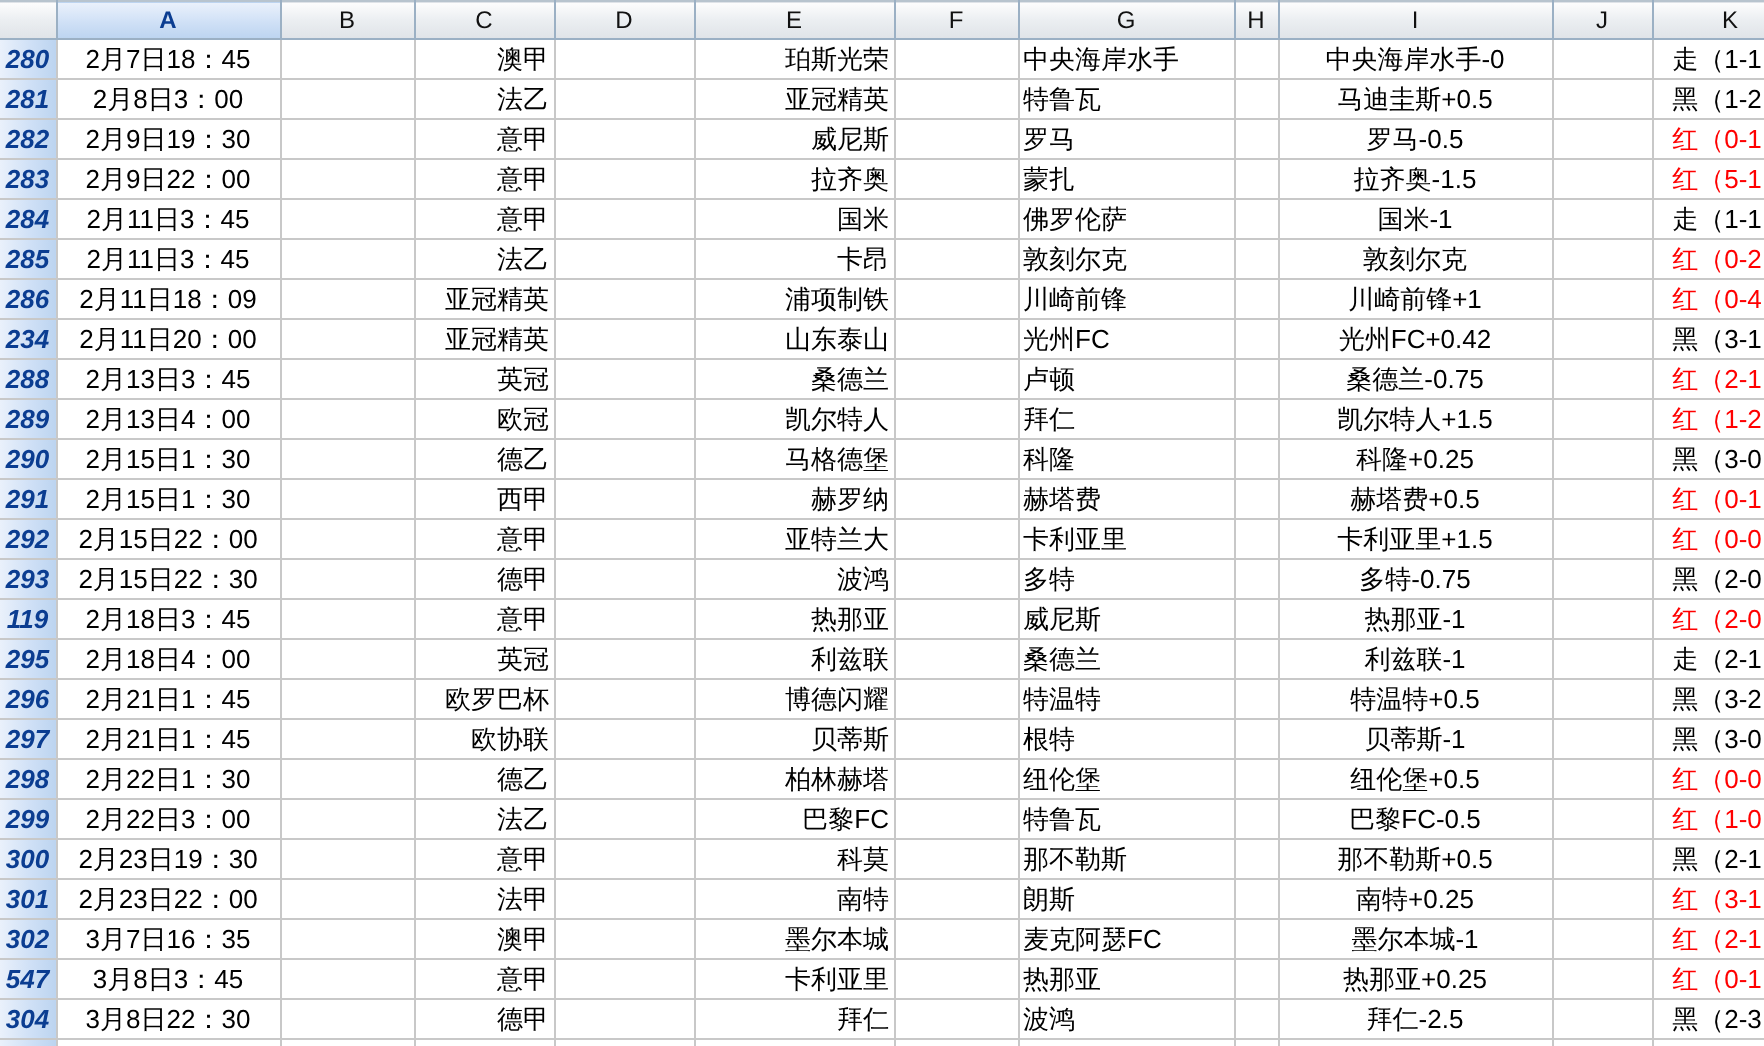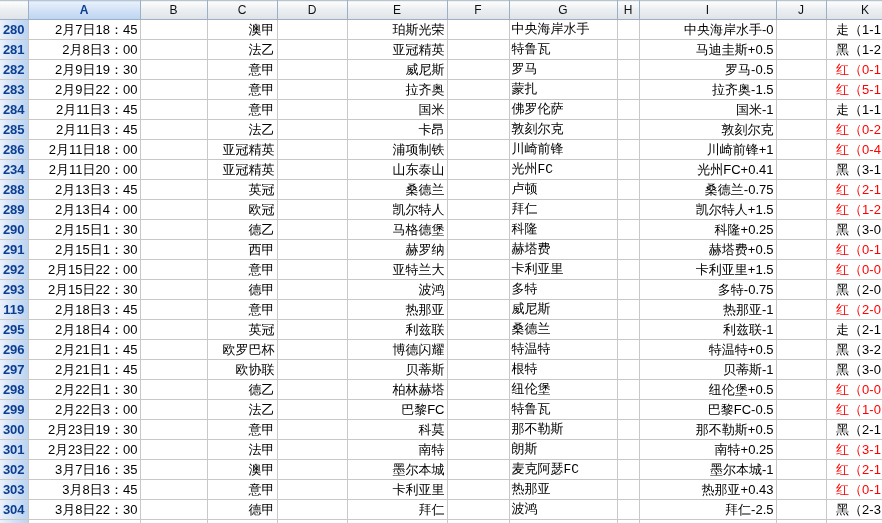--- a/index.html
+++ b/index.html
@@ -63,44 +63,45 @@
     border-right: 1px solid #9bb0c4;
     border-bottom: 1px solid #c3ccd4;
     text-align: center;
     font-size: 12px;
     color: #111;
   }
   td.rowhead.sel {
     background: linear-gradient(to right, #eaf1fb 0%, #cfe0f6 55%, #bcd4f0 100%);
     font-weight: bold;
     color: #0b3d91;
+    font-style: italic;
   }
   tr.colhead th.sel {
     background: linear-gradient(to bottom, #eaf1fb 0%, #cfe0f6 55%, #bcd4f0 100%);
     font-weight: bold;
     color: #0b3d91;
   }
   
   col.cA { width: 112px; }
   col.cB { width: 67px; }
   col.cC { width: 70px; }
   col.cD { width: 70px; }
   col.cE { width: 100px; }
   col.cF { width: 62px; }
   col.cG { width: 108px; }
   col.cH { width: 22px; }
   col.cI { width: 137px; }
   col.cJ { width: 50px; }
   col.cK { width: 78px; }
 
-  td.a { text-align: right; padding-left: 4px; }
+  td.a { text-align: center; padding-left: 4px; }
   td.c { text-align: right; padding-left: 6px; }
   td.e { text-align: right; padding-left: 6px; }
-  td.g { text-align: left; padding-left: 6px; font-family: Liberation Mono, monospace; }
-  td.i { text-align: right; padding-left: 6px; }
+  td.g { text-align: left; padding-left: 6px; }
+  td.i { text-align: center; padding-left: 6px; }
   td.k { text-align: center; }
   td.blank { }
 
   .res-red { color: #ff0000; }
   .res-black { color: #000000; }
 </style>
 </head>
 <body>
 
 <div id="sheet">
@@ -216,21 +217,21 @@
           <td class="e">卡昂</td>
           <td class="blank"></td>
           <td class="g">敦刻尔克</td>
           <td class="blank"></td>
           <td class="i">敦刻尔克</td>
           <td class="blank"></td>
           <td class="k res-red">红（0-2）</td>
         </tr>
         <tr>
           <td class="rowhead sel">286</td>
-          <td class="a">2月11日18：00</td>
+          <td class="a">2月11日18：09</td>
           <td class="blank"></td>
           <td class="c">亚冠精英</td>
           <td class="blank"></td>
           <td class="e">浦项制铁</td>
           <td class="blank"></td>
           <td class="g">川崎前锋</td>
           <td class="blank"></td>
           <td class="i">川崎前锋+1</td>
           <td class="blank"></td>
           <td class="k res-red">红（0-4）</td>
@@ -238,21 +239,21 @@
         <tr>
           <td class="rowhead sel">234</td>
           <td class="a">2月11日20：00</td>
           <td class="blank"></td>
           <td class="c">亚冠精英</td>
           <td class="blank"></td>
           <td class="e">山东泰山</td>
           <td class="blank"></td>
           <td class="g">光州FC</td>
           <td class="blank"></td>
-          <td class="i">光州FC+0.41</td>
+          <td class="i">光州FC+0.42</td>
           <td class="blank"></td>
           <td class="k res-black">黑（3-1）</td>
         </tr>
         <tr>
           <td class="rowhead sel">288</td>
           <td class="a">2月13日3：45</td>
           <td class="blank"></td>
           <td class="c">英冠</td>
           <td class="blank"></td>
           <td class="e">桑德兰</td>
@@ -453,30 +454,30 @@
           <td class="blank"></td>
           <td class="e">墨尔本城</td>
           <td class="blank"></td>
           <td class="g">麦克阿瑟FC</td>
           <td class="blank"></td>
           <td class="i">墨尔本城-1</td>
           <td class="blank"></td>
           <td class="k res-red">红（2-1）</td>
         </tr>
         <tr>
-          <td class="rowhead sel">303</td>
+          <td class="rowhead sel">547</td>
           <td class="a">3月8日3：45</td>
           <td class="blank"></td>
           <td class="c">意甲</td>
           <td class="blank"></td>
           <td class="e">卡利亚里</td>
           <td class="blank"></td>
           <td class="g">热那亚</td>
           <td class="blank"></td>
-          <td class="i">热那亚+0.43</td>
+          <td class="i">热那亚+0.25</td>
           <td class="blank"></td>
           <td class="k res-red">红（0-1）</td>
         </tr>
         <tr>
           <td class="rowhead sel">304</td>
           <td class="a">3月8日22：30</td>
           <td class="blank"></td>
           <td class="c">德甲</td>
           <td class="blank"></td>
           <td class="e">拜仁</td>

